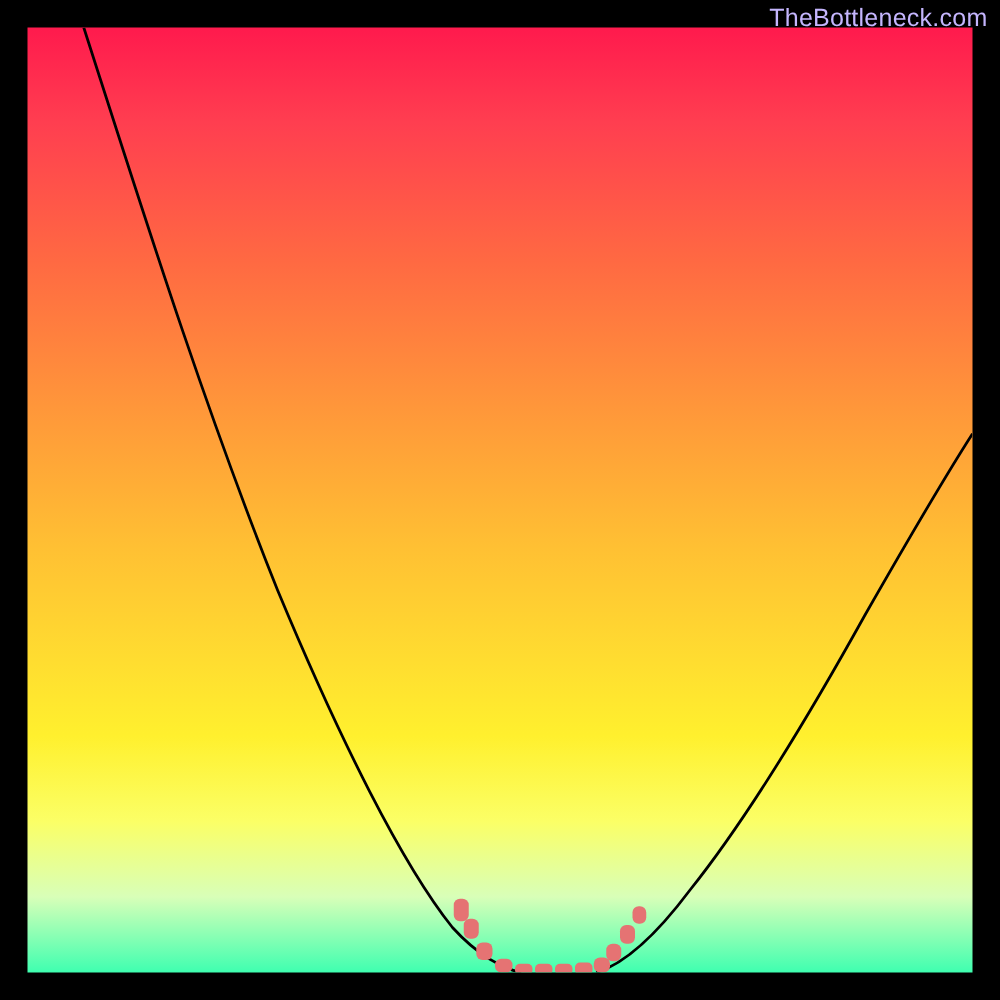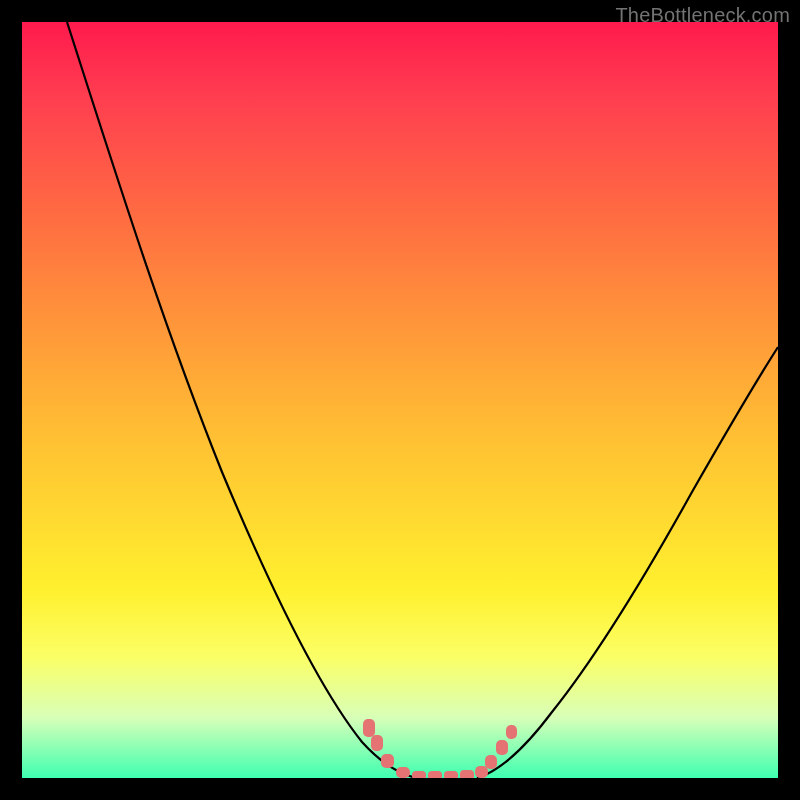--- a/index.html
+++ b/index.html
@@ -25,21 +25,21 @@
       #fff02e 75%,
       #fbff66 84%,
       #d8ffb8 92%,
       #3fffb0 100%);
     overflow: hidden;
   }
   .watermark {
     position: absolute;
     right: 10px;
     top: 4px;
-    color: #737373;
+    color: #c4b5fd;
     font-size: 20px;
     font-weight: 500;
     letter-spacing: 0.2px;
   }
   svg.curve {
     position: absolute;
     left: 0; top: 0;
     width: 756px;
     height: 756px;
   }

